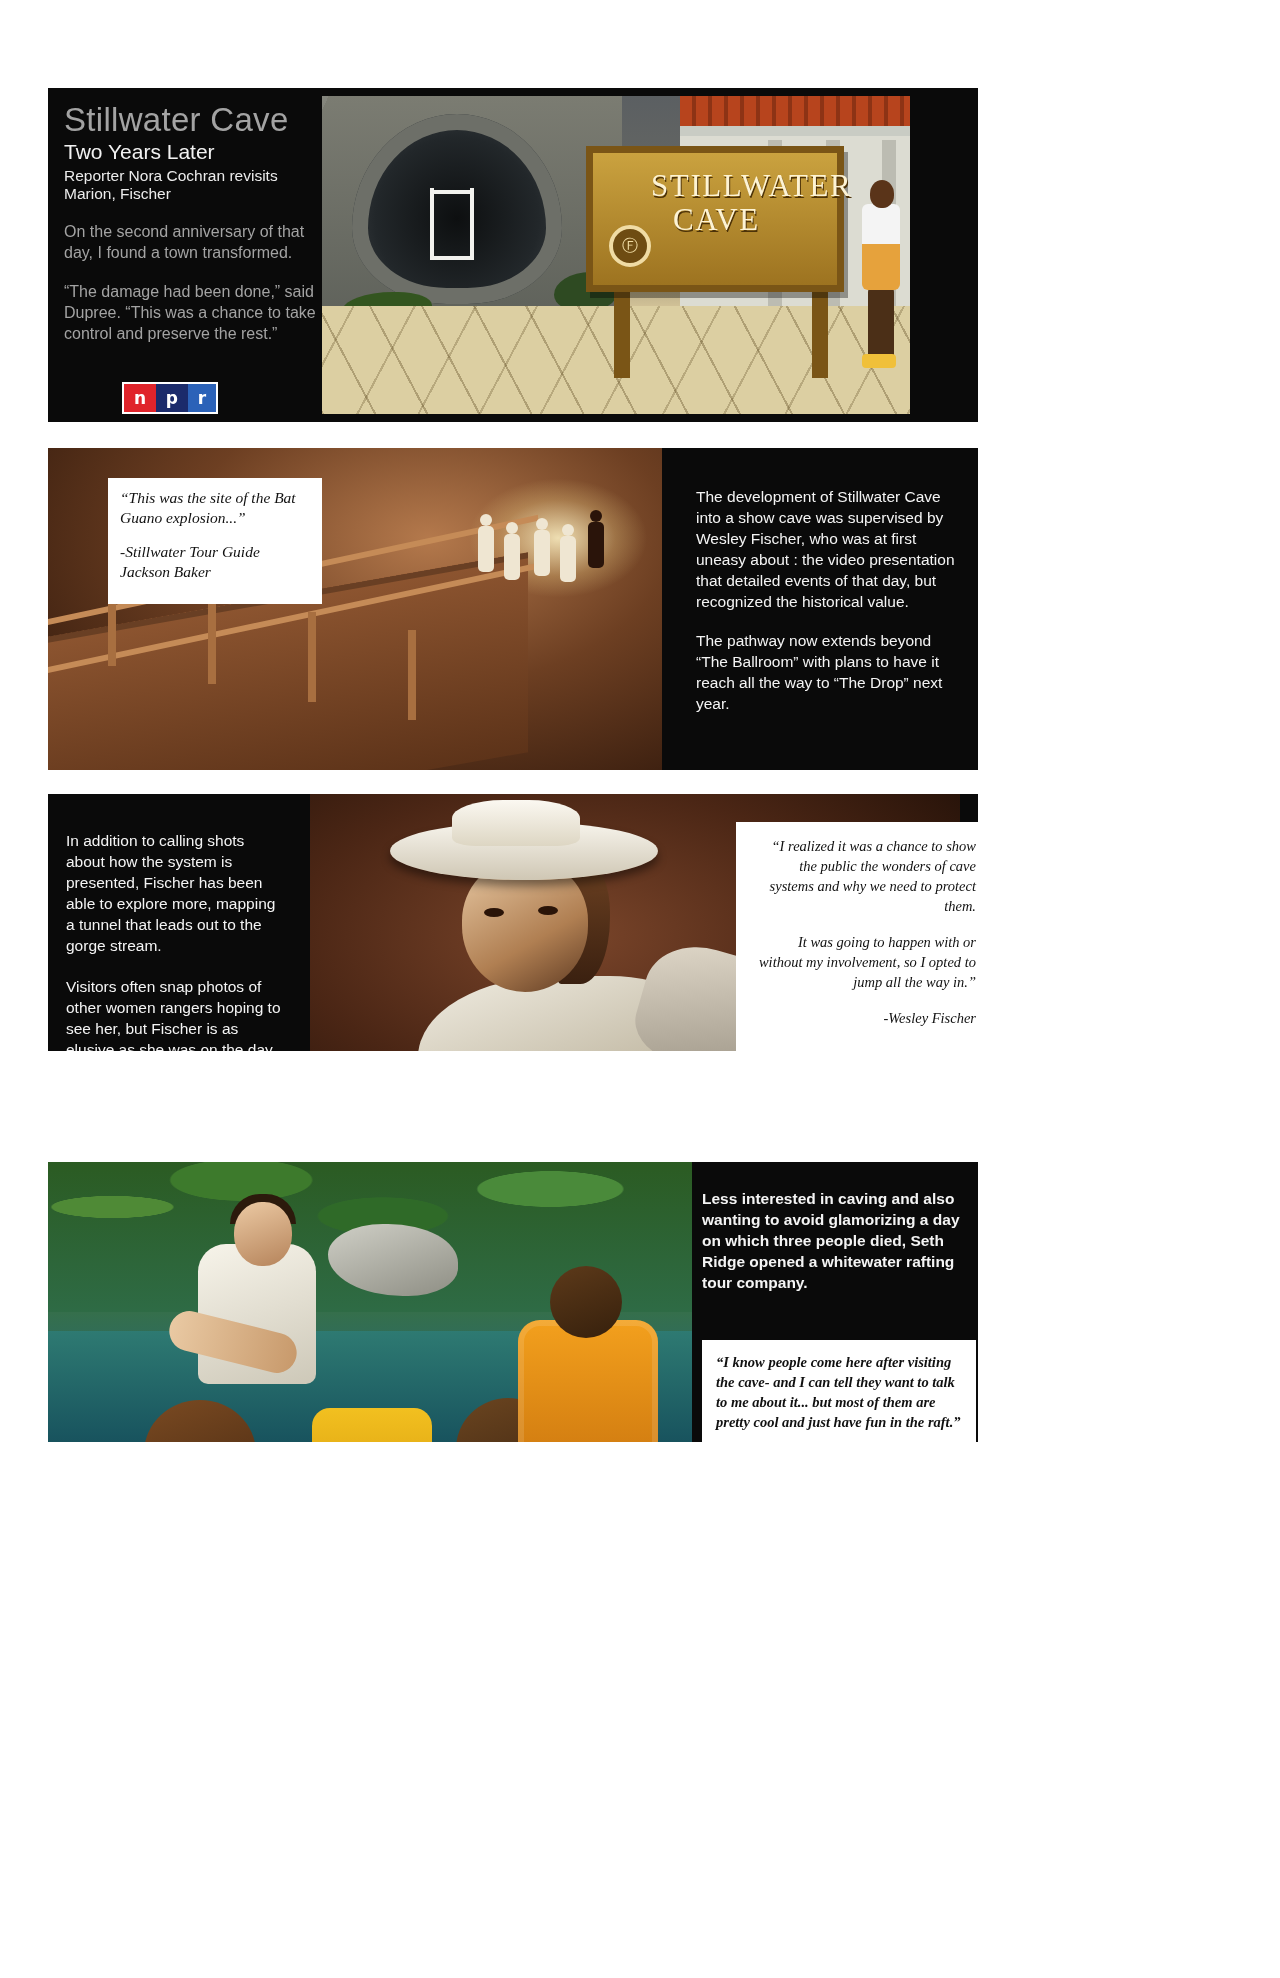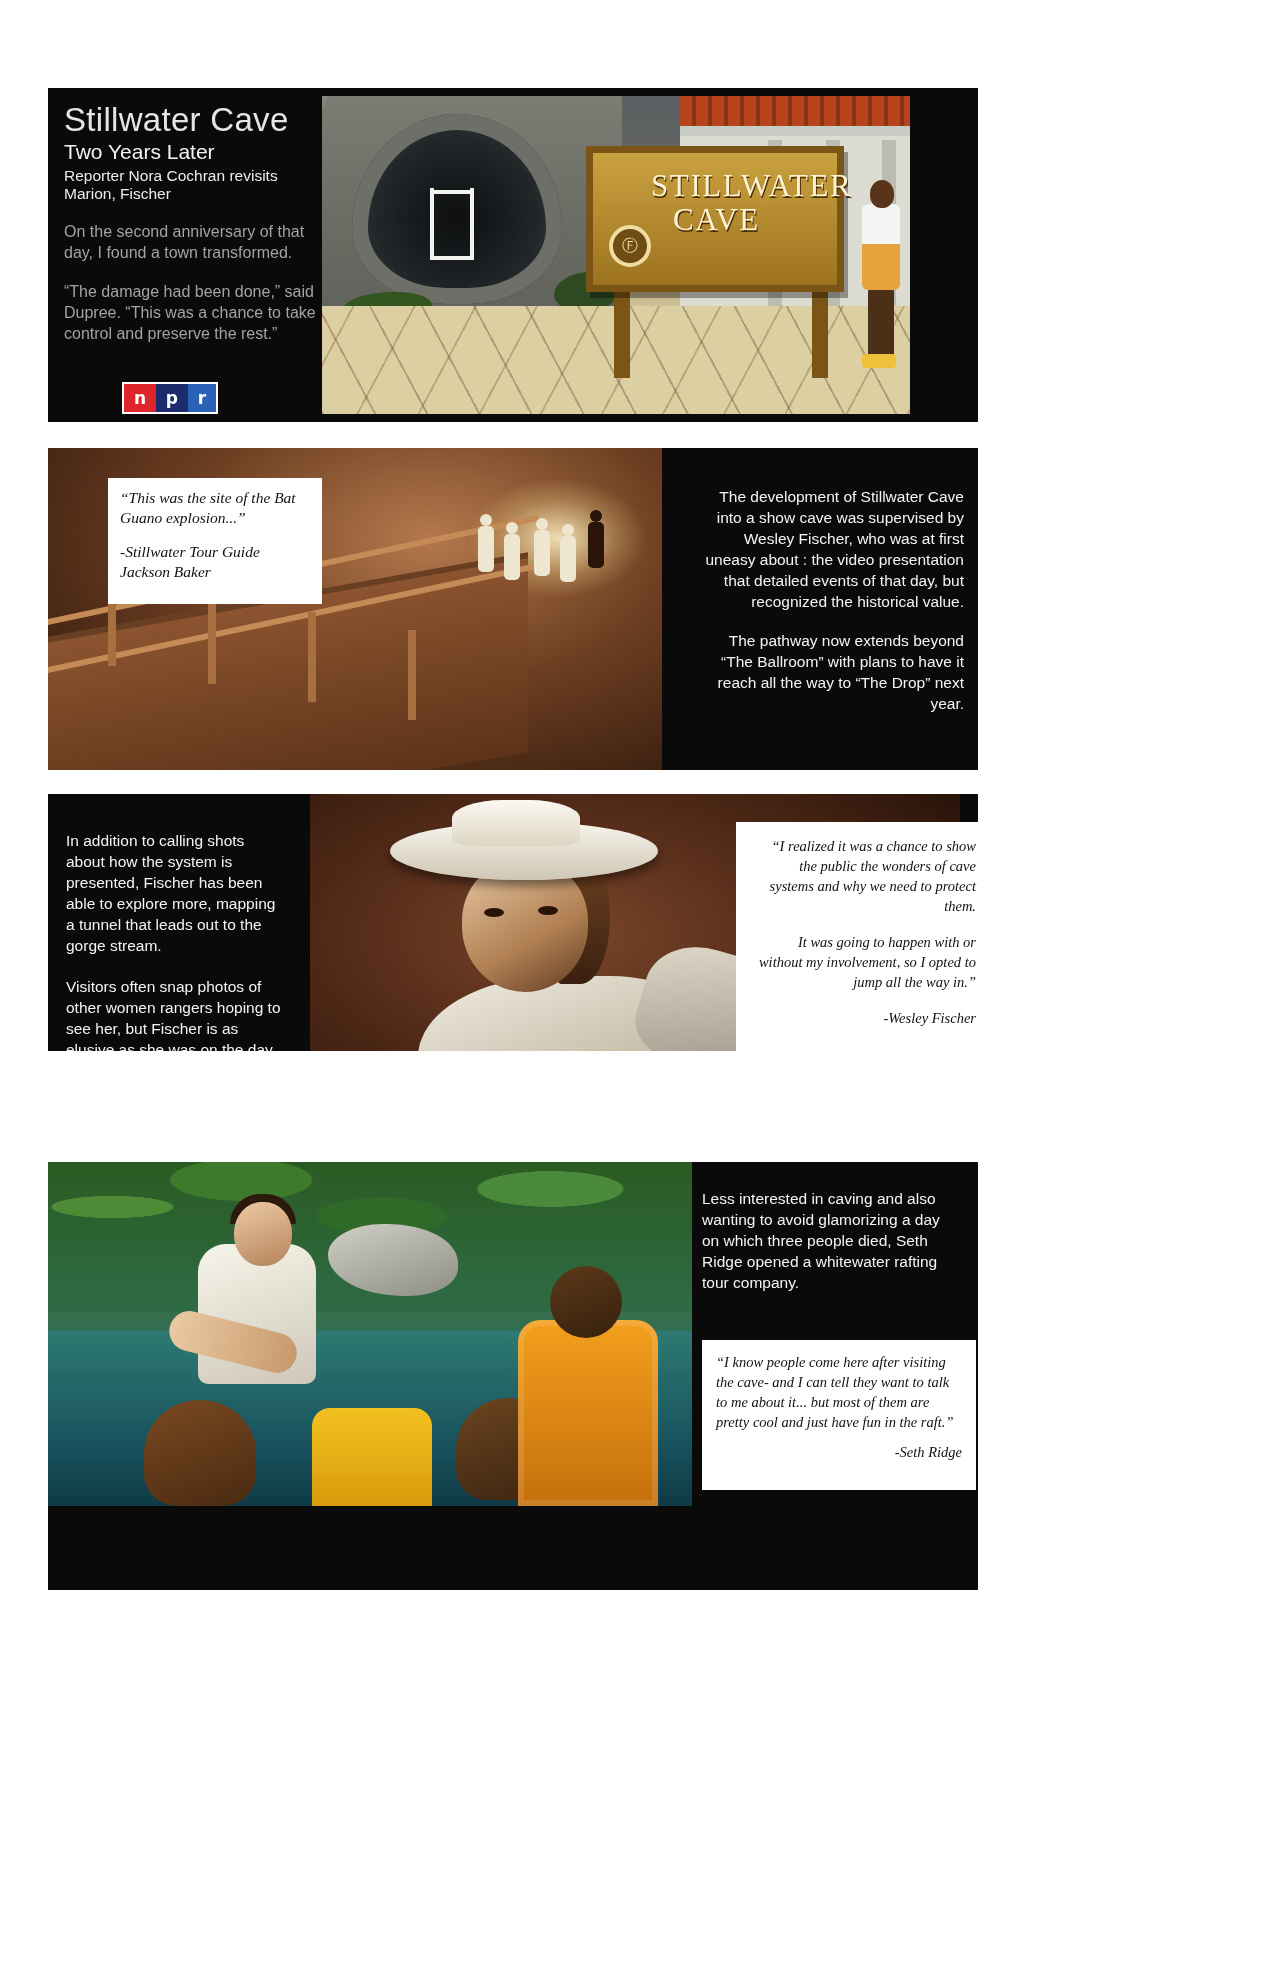--- a/index.html
+++ b/index.html
@@ -38,21 +38,21 @@
     left: 16px; top: 14px;
     width: 258px;
     color: #ffffff;
   }
   .title {
     font-size: 33px;
     line-height: 36px;
     letter-spacing: 0.3px;
     font-weight: 400;
     margin: 0 0 2px 0;
-    color: #e5e5e5;
+    color: #a3a3a3;
   }
   .subtitle {
     font-size: 21px;
     line-height: 23px;
     margin: 0 0 4px 0;
     color: #f2f2f2;
   }
   .byline {
     font-size: 15.5px;
     line-height: 18px;
@@ -262,21 +262,21 @@
   }
   #p2-quote .attrib { margin-top: 14px; display:block; }
 
   #p2-text {
     position: absolute;
     left: 648px; top: 38px; width: 268px;
     color: #f4f4f4;
     font-size: 15.5px;
     line-height: 21px;
   }
-  #p2-text p { margin: 0 0 18px 0; text-align: right; }
+  #p2-text p { margin: 0 0 18px 0; }
 
   
   #panel3 { left: 48px; top: 794px; width: 930px; height: 257px; }
   #p3-text {
     position:absolute; left: 18px; top: 36px; width: 216px;
     color: #f4f4f4; font-size: 15.5px; line-height: 21px;
   }
   #p3-text p { margin: 0 0 20px 0; }
   #p3-art {
     position:absolute; left: 262px; top: 0; width: 650px; height: 352px;
@@ -318,21 +318,21 @@
   }
   #p3-quote {
     position:absolute; left: 688px; top: 28px; width: 256px; height: 232px;
     padding: 14px 16px;
     font-size: 14.5px; line-height: 20px; font-style: italic;
   }
   #p3-quote p { margin: 0 0 16px 0; text-align: right; }
   #p3-quote .attrib { font-style: italic; margin: 0; }
 
   
-  #panel4 { left: 48px; top: 1162px; width: 930px; height: 428px; }
+  #panel4 { left: 48px; top: 1162px; width: 930px; height: 280px; font-weight: bold; }
   #p4-art {
     position:absolute; left: 0; top: 0; width: 644px; height: 344px;
     background: linear-gradient(180deg,#2f5d25 0%, #3f7330 28%, #2c6b64 58%, #14404a 100%);
     overflow:hidden;
   }
   .p4-foliage {
     position:absolute; left:0; top:0; width: 644px; height: 150px;
     background:
       radial-gradient(ellipse at 10% 30%, #4f8a36 0 60px, transparent 62px),
       radial-gradient(ellipse at 30% 12%, #3d7a2c 0 70px, transparent 72px),

